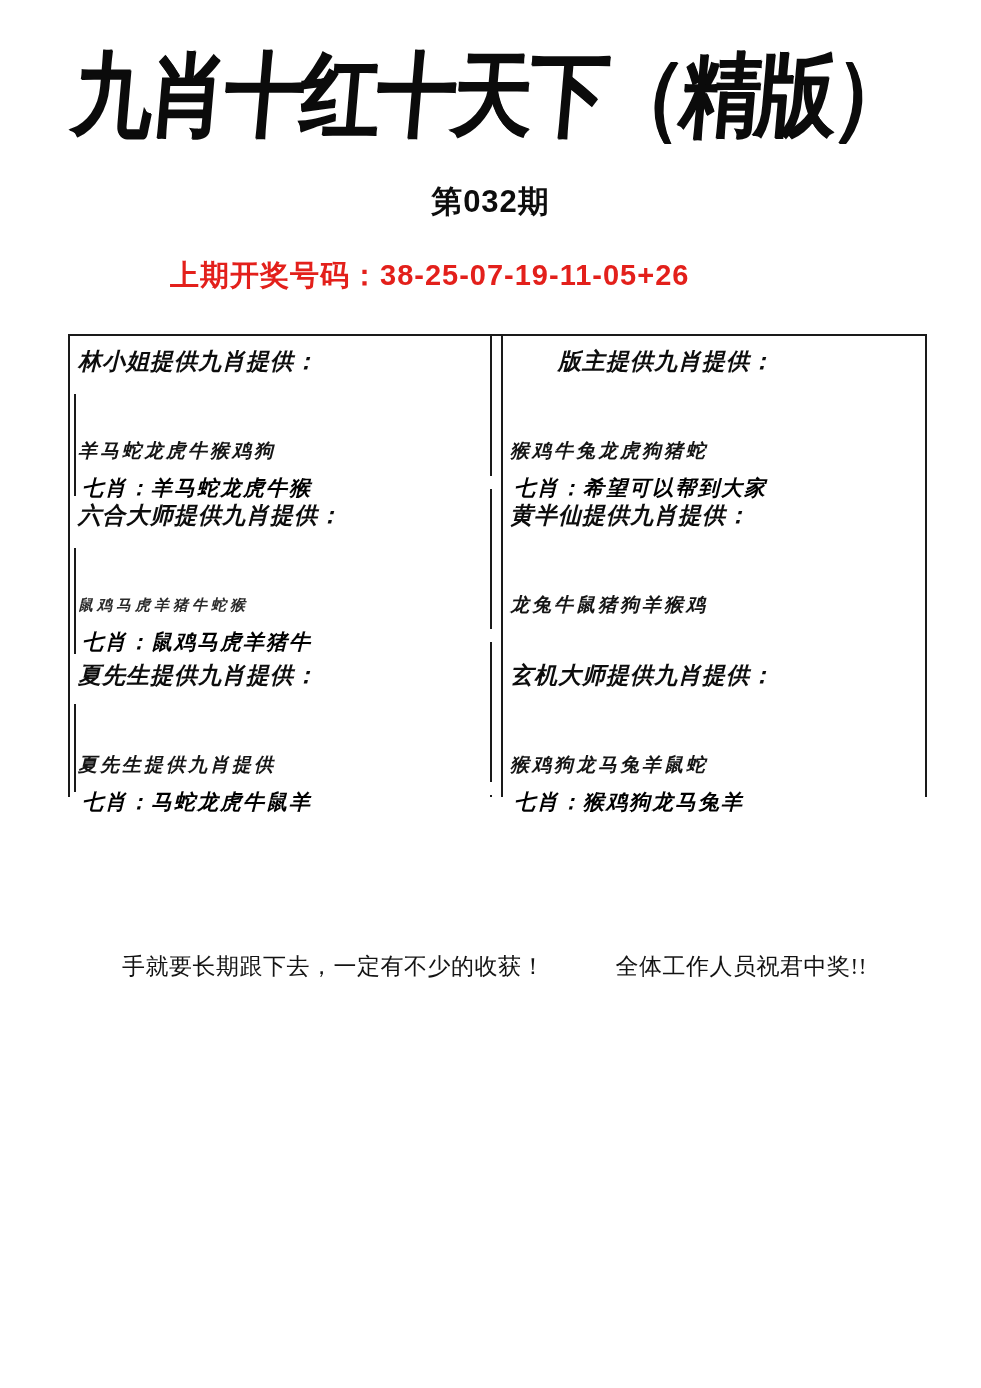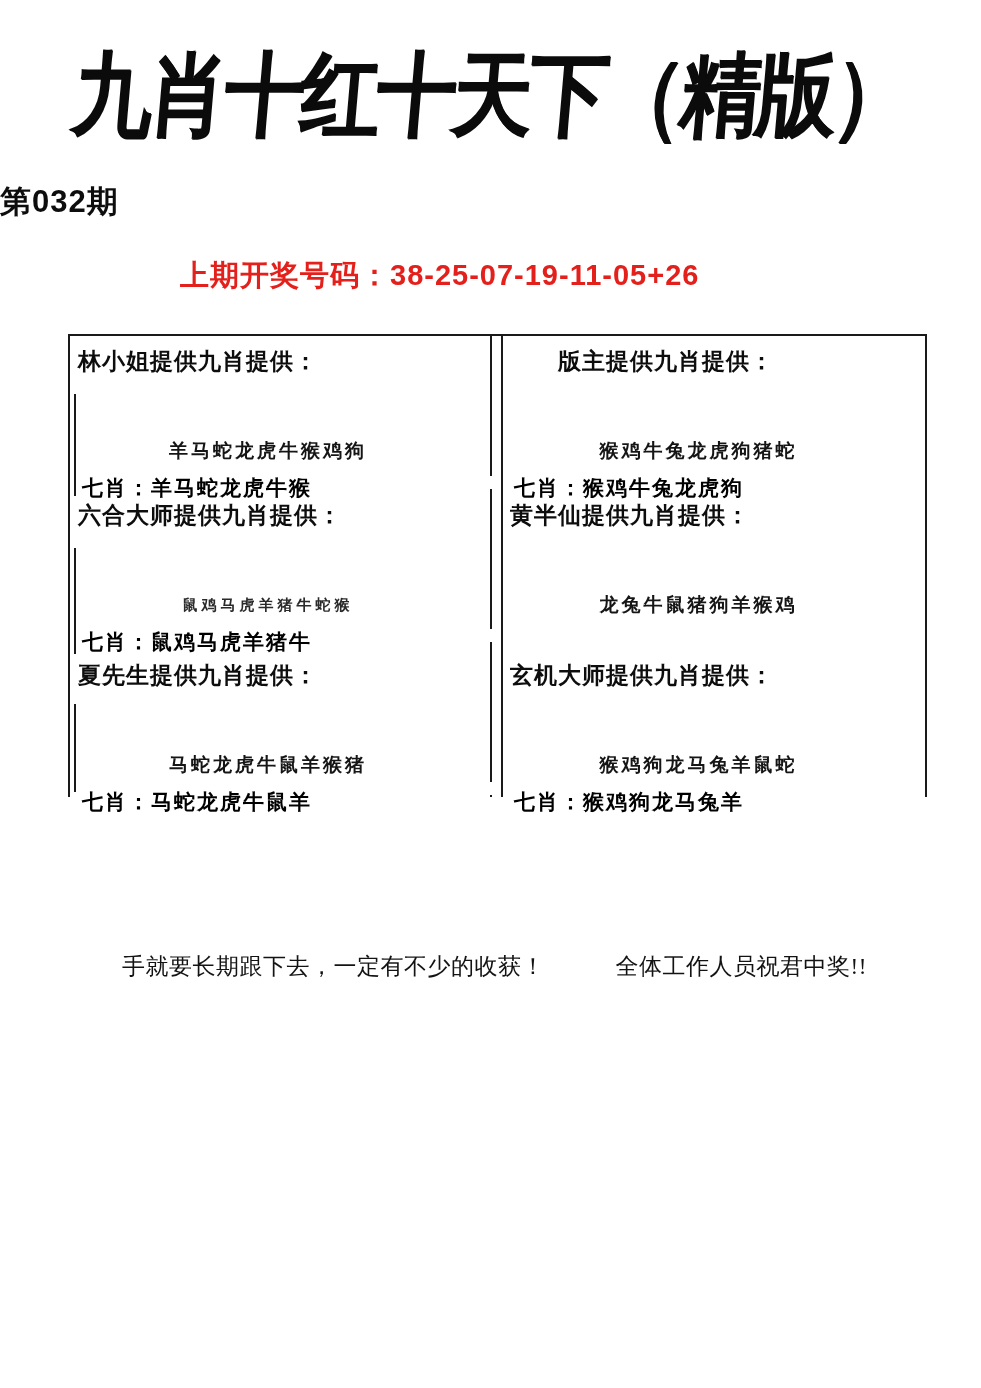--- a/index.html
+++ b/index.html
@@ -9,50 +9,50 @@
   }
   
   .title{
     position:absolute;top:42px;left:0;width:100%;text-align:center;
     font-family:"Liberation Sans",sans-serif;font-weight:900;font-size:80px;
     color:#0b0b0b;letter-spacing:-4px;white-space:nowrap;
     transform:skewX(-5deg) scaleY(1.14);
     text-shadow:1px 1px 0 #0b0b0b;
   }
   .issue{
-    position:absolute;top:181px;left:0;width:100%;
+    position:absolute;top:181px;left:0;width:100%;text-align:center;
     font-family:"Liberation Sans",sans-serif;font-weight:bold;font-size:31px;
     letter-spacing:1px;color:#0d0d0d;
   }
   .draw-line{
-    position:absolute;top:256px;left:180px;white-space:nowrap;
+    position:absolute;top:256px;left:170px;white-space:nowrap;
     font-family:"Liberation Sans",sans-serif;font-weight:bold;font-size:29px;
     color:#e3201b;letter-spacing:1px;
   }
   
   .box{
     position:absolute;left:68px;top:334px;width:855px;height:461px;
     border-top:2px solid #1a1a1a;border-left:2px solid #1a1a1a;border-right:2px solid #1a1a1a;
   }
   .divider{position:absolute;top:0;bottom:0;width:2px;background:#1a1a1a;}
   .divider.a{left:420px;
     background:repeating-linear-gradient(to bottom,#1a1a1a 0 140px,transparent 140px 153px);}
   .divider.b{left:431px;}
   .left-inner{position:absolute;left:4px;width:2px;background:#1a1a1a;}
   .li1{top:58px;height:102px;}  .li2{top:212px;height:106px;}  .li3{top:368px;height:88px;}
-  .section{position:absolute;height:150px;}
+  .section{position:absolute;height:150px;font-style:italic;}
   .col-left{left:8px;width:410px;}
   .col-right{left:440px;width:407px;}
   .row1{top:10px;} .row2{top:164px;} .row3{top:324px;}
   .sec-header{
     font-size:23px;font-weight:bold;letter-spacing:1px;white-space:nowrap;color:#0d0d0d;
   }
   .indented .sec-header{padding-left:48px;}
   .nine{
-    position:absolute;top:92px;left:0;right:30px;text-align:center;
+    position:absolute;top:92px;left:0;right:30px;text-align:left;
     font-size:19px;font-weight:bold;letter-spacing:3px;white-space:nowrap;color:#151515;
   }
   .nine.small{font-size:15px;letter-spacing:4px;top:96px;color:#2a2a2a;}
   .seven{
     position:absolute;top:128px;left:4px;font-size:21px;font-weight:bold;
     letter-spacing:2px;white-space:nowrap;color:#000000;
   }
   
   .footer-line{
     position:absolute;font-size:23px;letter-spacing:.5px;white-space:nowrap;color:#131313;
@@ -84,28 +84,28 @@
       <div class="nine">羊马蛇龙虎牛猴鸡狗</div>
       <div class="seven">七肖：羊马蛇龙虎牛猴</div>
     </div>
     <div class="section col-left row2">
       <div class="sec-header">六合大师提供九肖提供：</div>
       <div class="nine small">鼠鸡马虎羊猪牛蛇猴</div>
       <div class="seven">七肖：鼠鸡马虎羊猪牛</div>
     </div>
     <div class="section col-left row3">
       <div class="sec-header">夏先生提供九肖提供：</div>
-      <div class="nine">马蛇龙虎牛鼠羊猴猪</div>
+      <div class="nine">夏先生提供九肖提供</div>
       <div class="seven">七肖：马蛇龙虎牛鼠羊</div>
     </div>
 
     <div class="section col-right row1 indented">
       <div class="sec-header">版主提供九肖提供：</div>
       <div class="nine">猴鸡牛兔龙虎狗猪蛇</div>
-      <div class="seven">七肖：猴鸡牛兔龙虎狗</div>
+      <div class="seven">七肖：希望可以帮到大家</div>
     </div>
     <div class="section col-right row2">
       <div class="sec-header">黄半仙提供九肖提供：</div>
       <div class="nine">龙兔牛鼠猪狗羊猴鸡</div>
     </div>
     <div class="section col-right row3">
       <div class="sec-header">玄机大师提供九肖提供：</div>
       <div class="nine">猴鸡狗龙马兔羊鼠蛇</div>
       <div class="seven">七肖：猴鸡狗龙马兔羊</div>
     </div>

